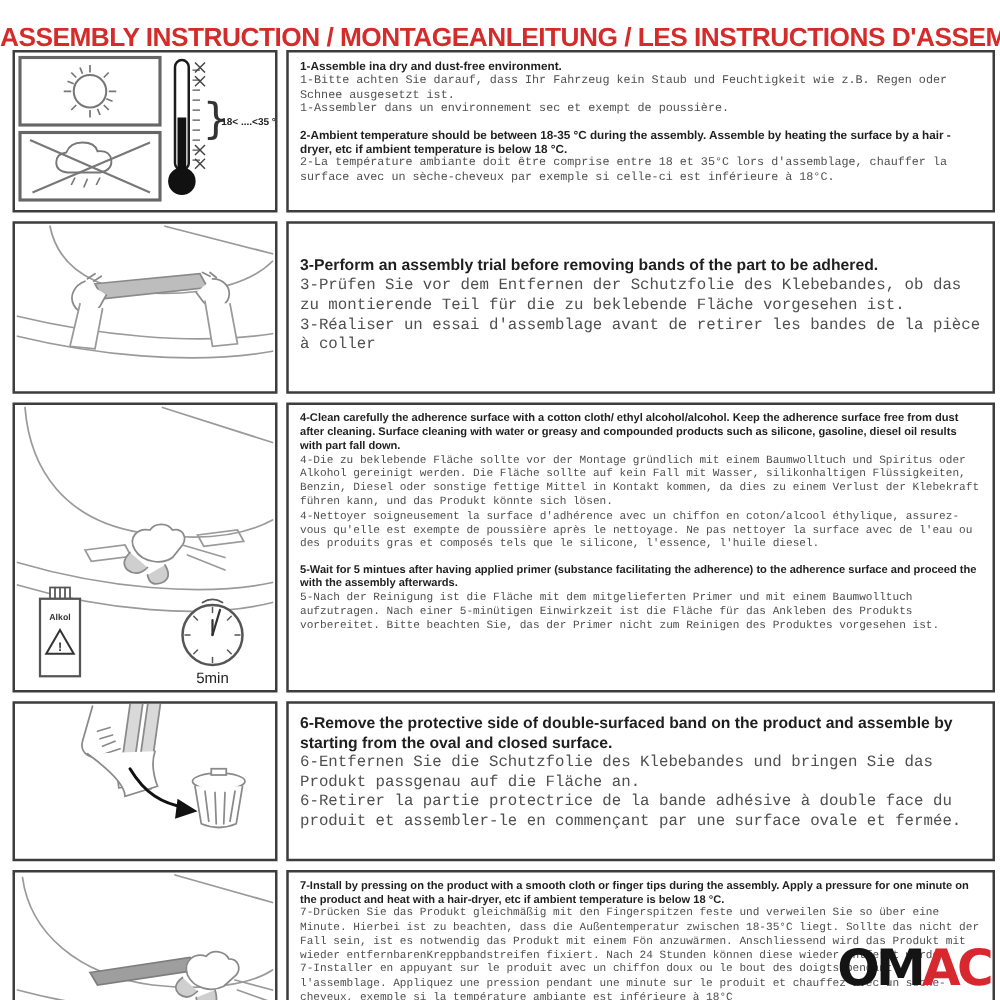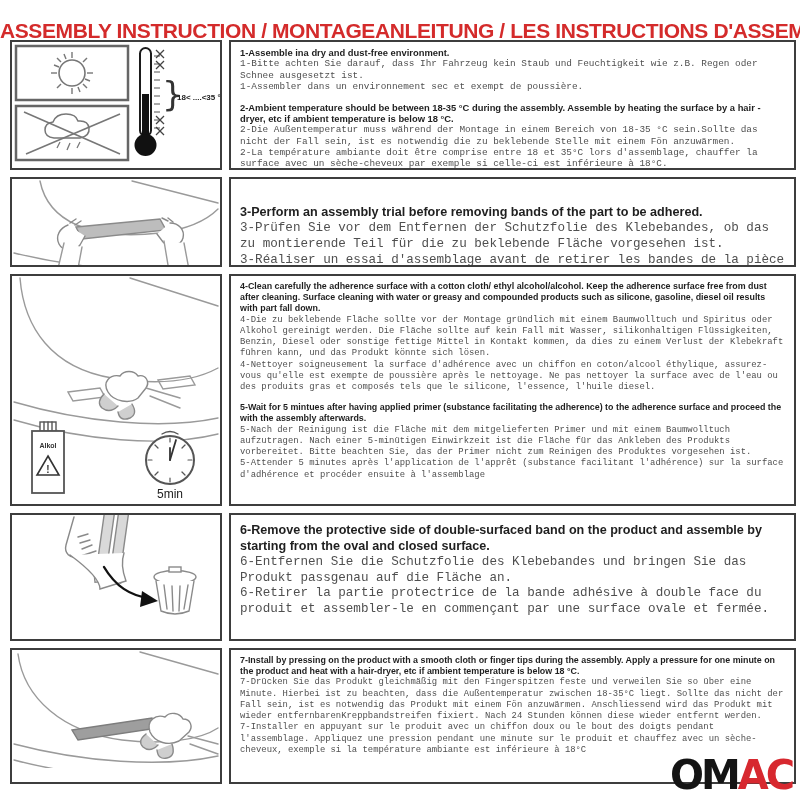--- a/index.html
+++ b/index.html
@@ -4,21 +4,21 @@
 <style>
   html,body{margin:0;padding:0;background:#fff;}
   body{width:800px;height:800px;position:relative;font-family:"Liberation Sans",sans-serif;color:#222;overflow:hidden;}
   .title{position:absolute;top:5px;left:0;width:800px;text-align:center;color:#d42b2b;
          font-size:21px;font-weight:800;letter-spacing:-0.4px;white-space:nowrap;}
   .grid{position:absolute;left:10px;top:40px;width:786px;display:flex;flex-direction:column;gap:7px;}
   .row{display:flex;gap:7px;}
   .cell{border:2px solid #3d3d3d;background:#fff;box-sizing:border-box;}
   .icon-cell{width:212px;flex:none;overflow:hidden;}
   .text-cell{flex:1;padding:5px 9px;overflow:hidden;}
-  .r1 .cell{height:130px;} .r2 .cell{height:90px;} .r3 .cell{height:232px;}
+  .r1 .cell{height:130px;} .r2 .cell{height:138px;} .r3 .cell{height:232px;}
   .r4 .cell{height:128px;} .r5 .cell{height:136px;}
   .en{font-weight:bold;color:#1f1f1f;}
   .sub{color:#4f4f4f;font-family:Liberation Mono, monospace;}
   .small{font-size:9.4px;line-height:1.21;}
   .tiny{font-size:8.9px;line-height:1.26;}
   .big{font-size:12.6px;line-height:1.26;}
   .step{margin-bottom:9px;}
   .step:last-child{margin-bottom:0;}
   .r2 .text-cell{padding-top:26px;}
   .r4 .text-cell{padding-top:8px;}
@@ -101,21 +101,20 @@
       </svg>
     </div>
     <div class="cell text-cell small">
       <div class="step">
         <div class="en">1-Assemble ina dry and dust-free environment.</div>
         <div class="sub">1-Bitte achten Sie darauf, dass Ihr Fahrzeug kein Staub und Feuchtigkeit wie z.B. Regen oder Schnee ausgesetzt ist.</div>
         <div class="sub">1-Assembler dans un environnement sec et exempt de poussière.</div>
       </div>
       <div class="step">
         <div class="en">2-Ambient temperature should be between 18-35 °C  during the assembly. Assemble by heating the surface by a hair -dryer, etc if ambient temperature is below 18 °C.</div>
-        <div class="sub">2-Die Außentemperatur muss während der Montage in einem Bereich von 18-35 °C  sein.Sollte das nicht der Fall sein, ist es notwendig die zu beklebende Stelle mit einem Fön anzuwärmen.</div>
         <div class="sub">2-La température ambiante doit être comprise entre 18 et 35°C lors d'assemblage, chauffer la surface avec un sèche-cheveux par exemple si celle-ci est inférieure à 18°C.</div>
       </div>
     </div>
   </section>
 
   <section class="row r2">
     <div class="cell icon-cell">
       <svg width="208" height="112" viewBox="0 0 208 112" fill="none" stroke="#9a9a9a" stroke-width="1.4" stroke-linecap="round">
         <path d="M28,2 C36,42 78,62 148,54 C176,50 194,42 206,30"></path>
         <path d="M120,2 L206,24"></path>
@@ -185,21 +184,20 @@
     </div>
     <div class="cell text-cell tiny">
       <div class="step">
         <div class="en">4-Clean carefully the adherence surface with a cotton cloth/ ethyl alcohol/alcohol. Keep the adherence surface free from dust after cleaning. Surface cleaning with water or greasy and compounded products such as silicone, gasoline, diesel oil results with part fall down.</div>
         <div class="sub">4-Die zu beklebende Fläche sollte vor der Montage gründlich mit einem Baumwolltuch und Spiritus oder Alkohol gereinigt werden. Die Fläche sollte auf kein Fall mit Wasser, silikonhaltigen Flüssigkeiten, Benzin, Diesel oder sonstige fettige Mittel in Kontakt kommen, da dies zu einem Verlust der Klebekraft führen kann, und das Produkt könnte sich lösen.</div>
         <div class="sub">4-Nettoyer soigneusement la surface d'adhérence avec un chiffon en coton/alcool éthylique, assurez-vous qu'elle est exempte de poussière après le nettoyage. Ne pas nettoyer la surface avec de l'eau ou des produits gras et composés tels que le silicone, l'essence, l'huile diesel.</div>
       </div>
       <div class="step">
         <div class="en">5-Wait for 5 mintues after having applied primer (substance facilitating the adherence) to the adherence surface and proceed the with the assembly afterwards.</div>
         <div class="sub">5-Nach der Reinigung ist die Fläche mit dem mitgelieferten Primer und mit einem Baumwolltuch aufzutragen. Nach einer 5-minütigen Einwirkzeit ist die Fläche für das Ankleben des Produkts vorbereitet. Bitte beachten Sie, das der Primer nicht zum Reinigen des Produktes vorgesehen ist.</div>
-        <div class="sub">5-Attender 5 minutes après l'application de l'apprêt (substance facilitant l'adhérence) sur la surface d'adhérence et procéder ensuite à l'assemblage</div>
       </div>
     </div>
   </section>
 
   <section class="row r4">
     <div class="cell icon-cell">
       <svg width="208" height="102" viewBox="0 0 208 102" fill="none" stroke="#8a8a8a" stroke-width="1.4" stroke-linecap="round">
         <g transform="rotate(8 100 30)">
           <rect x="88" y="-14" width="10" height="72" fill="#d9d9d9"></rect>
           <rect x="102" y="-14" width="10" height="72" fill="#d9d9d9"></rect>

